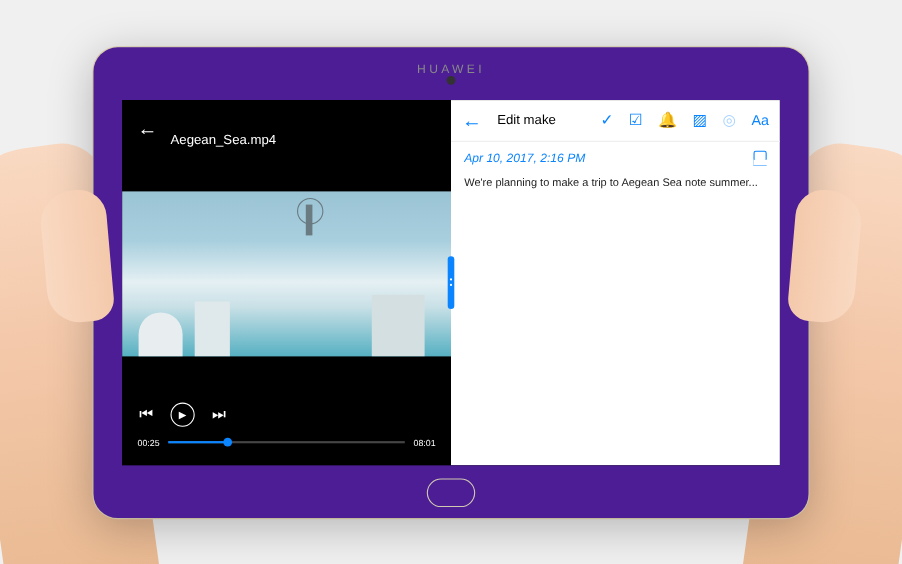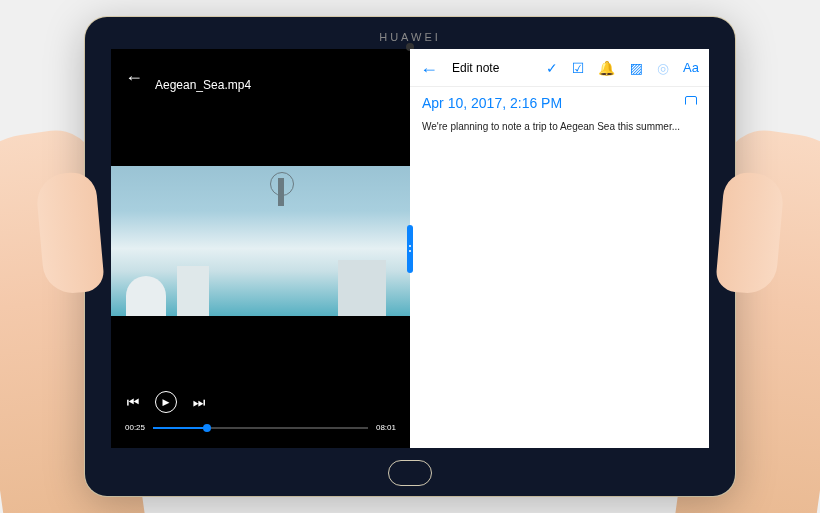--- a/index.html
+++ b/index.html
@@ -6,21 +6,21 @@
     body { width: 820px; height: 513px; background: #f0f0f0; position: relative; overflow: hidden; font-family: -apple-system, BlinkMacSystemFont, sans-serif; }
     
     .scene { position: absolute; inset: 0; display: flex; align-items: center; justify-content: center; }
     
     .hand-left, .hand-right { position: absolute; bottom: -40px; width: 140px; height: 420px; background: linear-gradient(to bottom, #f9d9c2 0%, #f4c9ab 40%, #e8b88f 100%); z-index: 5; }
     .hand-left { left: -20px; border-radius: 70px 40px 20px 20px; transform: rotate(-8deg); }
     .hand-right { right: -20px; border-radius: 40px 70px 20px 20px; transform: rotate(8deg); }
     .thumb-left { position: absolute; left: 40px; bottom: 220px; width: 60px; height: 120px; background: linear-gradient(to right, #f9d9c2, #f4c9ab); border-radius: 30px 25px 20px 30px; z-index: 20; transform: rotate(-5deg); }
     .thumb-right { position: absolute; right: 40px; bottom: 220px; width: 60px; height: 120px; background: linear-gradient(to left, #f9d9c2, #f4c9ab); border-radius: 25px 30px 30px 20px; z-index: 20; transform: rotate(5deg); }
     
-    .tablet { position: relative; width: 650px; height: 479px; background: #0f172a; border-radius: 22px; box-shadow: 0 8px 40px rgba(0,0,0,.25), 0 0 0 1px #e6d9b8; z-index: 10; padding: 32px 26px 48px 26px; }
+    .tablet { position: relative; width: 650px; height: 428px; background: #4c1d95; border-radius: 22px; box-shadow: 0 8px 40px rgba(0,0,0,.25), 0 0 0 1px #e6d9b8; z-index: 10; padding: 48px 26px 48px 26px; }
     
     .brand { position: absolute; top: 14px; left: 50%; transform: translateX(-50%); font-size: 11px; letter-spacing: 3px; color: #888; font-weight: 300; }
     .camera { position: absolute; top: 26px; left: 50%; transform: translateX(-50%); width: 8px; height: 8px; background: #333; border-radius: 50%; }
     .home-btn { position: absolute; bottom: 10px; left: 50%; transform: translateX(-50%); width: 44px; height: 26px; border: 1.5px solid #d0c8b0; border-radius: 13px; }
     
     .screen { width: 100%; height: 100%; background: #000; display: flex; overflow: hidden; }
     
     .pane-left { width: 50%; background: #000; display: flex; flex-direction: column; color: #fff; }
     .pane-right { width: 50%; background: #fff; display: flex; flex-direction: column; position: relative; }
     
@@ -50,21 +50,21 @@
     .divider-handle::before, .divider-handle::after { content: ''; width: 2px; height: 2px; background: #fff; border-radius: 50%; }
     
     .note-header { display: flex; align-items: center; padding: 8px 10px; gap: 14px; color: #0a84ff; border-bottom: 1px solid #eee; }
     .note-back { font-size: 18px; }
     .note-title { color: #000; font-size: 12px; flex: 0 0 auto; }
     .spacer { flex: 1; }
     .hdr-icon { font-size: 14px; }
     .aa { font-size: 13px; font-weight: 400; }
     
     .note-meta { display: flex; align-items: center; justify-content: space-between; padding: 8px 12px 4px; }
-    .timestamp { font-size: 14px; color: #0a84ff; }
+    .timestamp { font-size: 11px; color: #0a84ff; font-style: italic; }
     .bookmark { width: 12px; height: 14px; border: 1.5px solid #0a84ff; border-radius: 2px 2px 0 0; position: relative; }
     .bookmark::after { content: ''; position: absolute; bottom: -1px; left: -1.5px; right: -1.5px; height: 6px; background: #fff; clip-path: polygon(0 0, 50% 60%, 100% 0, 100% 100%, 0 100%); }
     
     .note-body { padding: 4px 12px; }
     .note-heading { font-size: 11px; font-weight: 600; color: #000; margin-bottom: 10px; }
     .note-text { font-size: 10px; color: #222; line-height: 1.5; }
   </style>
 </head>
 <body>
 
@@ -111,35 +111,35 @@
             <span>08:01</span>
           </div>
         </div>
       </div>
 
       <div class="pane-right">
         <div class="divider-handle"></div>
 
         <div class="note-header">
           <span class="note-back">←</span>
-          <span class="note-title">Edit note</span>
+          <span class="note-title">Edit make</span>
           <span class="spacer"></span>
           <span class="hdr-icon">✓</span>
           <span class="hdr-icon">☑</span>
           <span class="hdr-icon">🔔</span>
           <span class="hdr-icon">▨</span>
           <span class="hdr-icon" style="opacity:.35">◎</span>
           <span class="aa">Aa</span>
         </div>
 
         <div class="note-meta">
           <span class="timestamp">Apr 10, 2017, 2:16 PM</span>
           <span class="bookmark"></span>
         </div>
 
         <div class="note-body">
-          <div class="note-text">We're planning to note a trip to Aegean Sea this summer...</div>
+          <div class="note-text">We're planning to make a trip to Aegean Sea note summer...</div>
         </div>
       </div>
 
     </div>
   </div>
 </div>
 
 </body></html>

